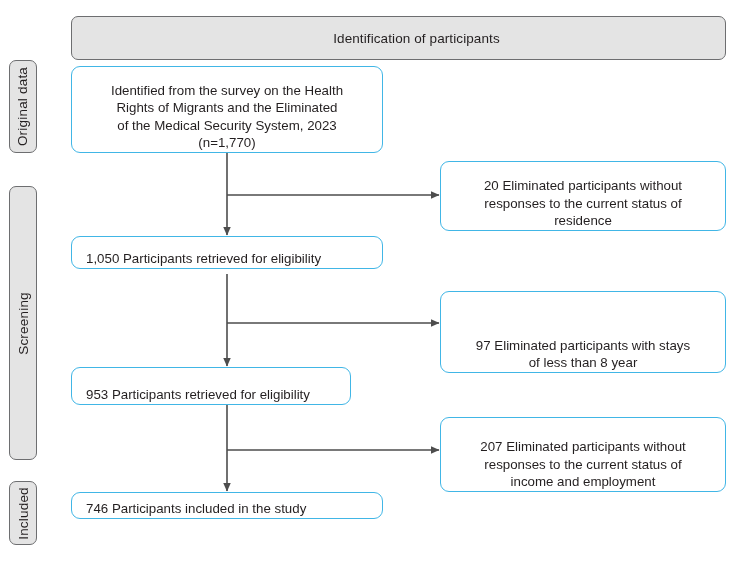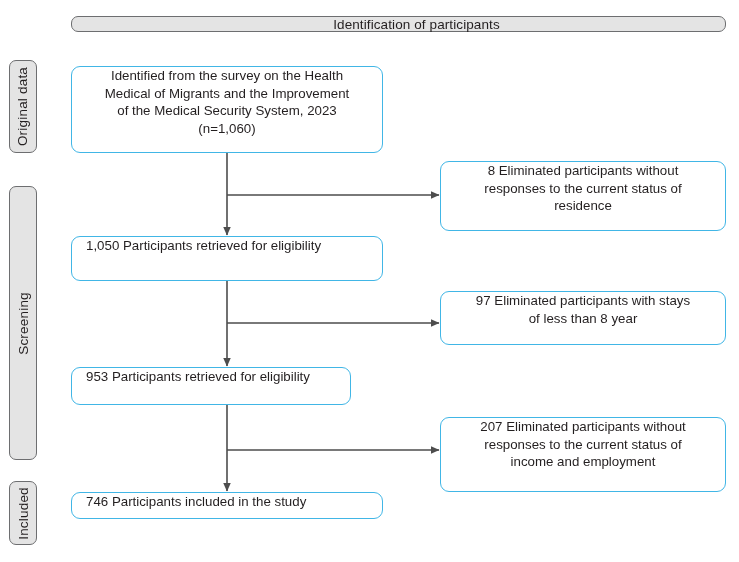--- a/index.html
+++ b/index.html
@@ -21,21 +21,21 @@
     width: 739px;
     height: 562px;
   }
 
   
   .header-band {
     position: absolute;
     left: 71px;
     top: 16px;
     width: 655px;
-    height: 16px;
+    height: 44px;
     box-sizing: border-box;
     background: #e4e4e4;
     border: 1px solid #6d6e70;
     border-radius: 7px;
     display: flex;
     align-items: center;
     justify-content: center;
     font-size: 13.5px;
     letter-spacing: 0.1px;
     padding-left: 36px;
@@ -64,37 +64,37 @@
   #stage-included { left: 9px;  top: 481px; width: 28px; height: 64px; }
 
   
   .flow-box {
     position: absolute;
     box-sizing: border-box;
     background: #ffffff;
     border: 1.4px solid #41b6e6;
     border-radius: 9px;
     display: flex;
-    align-items: flex-start;
+    align-items: flex-end;
     font-size: 13.3px;
     line-height: 1.32;
   }
   .flow-box .txt { display: block; width: 100%; }
   .center .txt { text-align: center; padding: 0 10px; }
   .leftal .txt { text-align: left;  padding: 0 0 0 14px; }
 
   
   #box-identified { left: 71px; top: 66px;  width: 312px; height: 87px; }
-  #box-1050       { left: 71px; top: 236px; width: 312px; height: 45px; }
+  #box-1050       { left: 71px; top: 236px; width: 312px; height: 33px; }
   #box-953        { left: 71px; top: 367px; width: 280px; height: 38px; }
   #box-746        { left: 71px; top: 492px; width: 312px; height: 27px; }
 
   
   #box-excl-10  { left: 440px; top: 161px; width: 286px; height: 70px; }
-  #box-excl-97  { left: 440px; top: 291px; width: 286px; height: 54px; }
+  #box-excl-97  { left: 440px; top: 291px; width: 286px; height: 82px; }
   #box-excl-207 { left: 440px; top: 417px; width: 286px; height: 75px; }
 
   
   #connectors {
     position: absolute;
     left: 0; top: 0;
     width: 739px;
     height: 562px;
     pointer-events: none;
   }
@@ -133,41 +133,41 @@
       <line x1="227" y1="323" x2="439" y2="323" marker-end="url(#arrowhead)"></line>
 
       <line x1="227" y1="405" x2="227" y2="491" marker-end="url(#arrowhead)"></line>
       <line x1="227" y1="450" x2="439" y2="450" marker-end="url(#arrowhead)"></line>
     </g>
   </svg>
 
   <div class="flow-box center" id="box-identified">
     <span class="txt">
       <span>Identified from the survey on the Health</span><br>
-      <span>Medical of Migrants and the Improvement</span><br>
+      <span>Rights of Migrants and the Eliminated</span><br>
       <span>of the Medical Security System, 2023</span><br>
-      <span>(n=1,060)</span>
+      <span>(n=1,770)</span>
     </span>
   </div>
 
   <div class="flow-box leftal" id="box-1050">
     <span class="txt">1,050 Participants retrieved for eligibility</span>
   </div>
 
   <div class="flow-box leftal" id="box-953">
     <span class="txt">953 Participants retrieved for eligibility</span>
   </div>
 
   <div class="flow-box leftal" id="box-746">
     <span class="txt">746 Participants included in the study</span>
   </div>
 
   <div class="flow-box center" id="box-excl-10">
     <span class="txt">
-      <span>8 Eliminated participants without</span><br>
+      <span>20 Eliminated participants without</span><br>
       <span>responses to the current status of</span><br>
       <span>residence</span>
     </span>
   </div>
 
   <div class="flow-box center" id="box-excl-97">
     <span class="txt">
       <span>97 Eliminated participants with stays</span><br>
       <span>of less than 8 year</span>
     </span>

